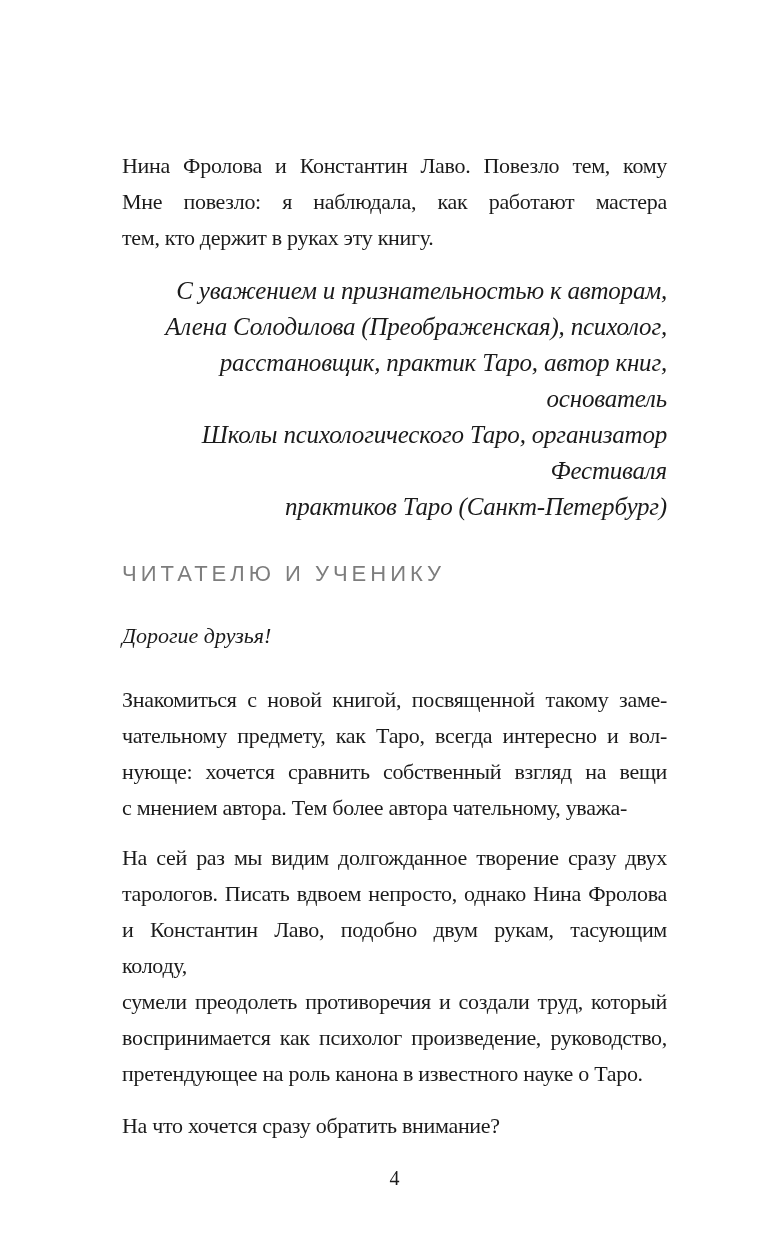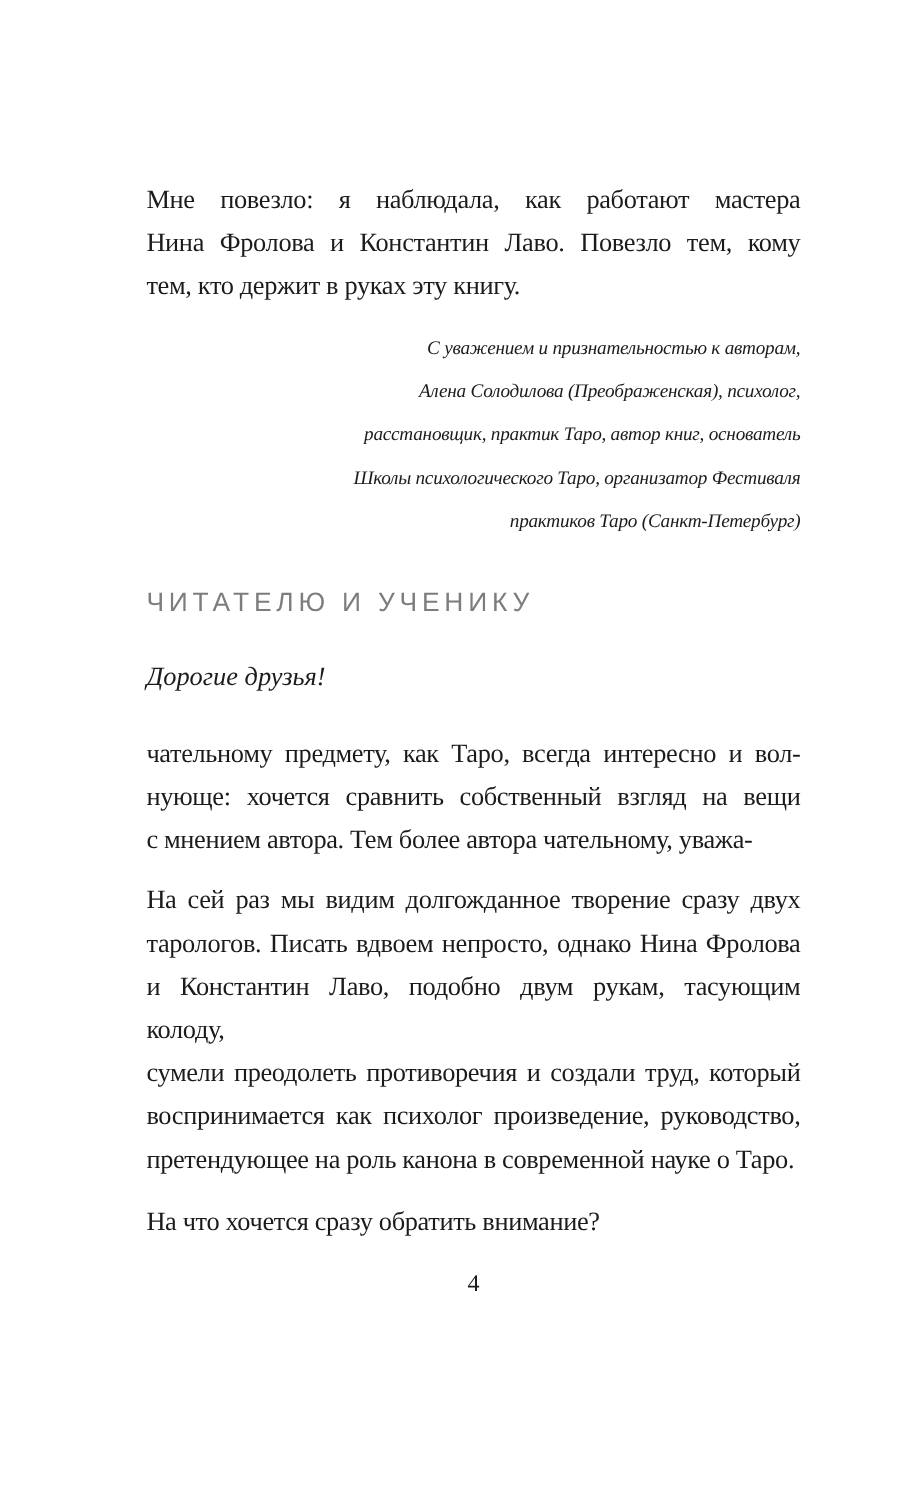--- a/index.html
+++ b/index.html
@@ -32,21 +32,21 @@
   .justified .line {
     text-align: justify;
     text-align-last: justify;
   }
   .justified .line:last-child {
     text-align-last: left;
   }
   .dedication {
     margin-top: 17px;
     font-style: italic;
-    font-size: 16px;
+    font-size: 25px;
     line-height: 36px;
     text-align: right;
     letter-spacing: -0.2px;
   }
   .heading {
     margin-top: 35px;
     font-family: "Liberation Sans", "DejaVu Sans", sans-serif;
     font-weight: 300;
     font-size: 22px;
     line-height: 28px;
@@ -78,50 +78,51 @@
     color: var(--body-text);
   }
 </style>
 </head>
 <body>
 
 <div class="page">
   <main class="content">
 
     <div class="para justified">
+        <div class="line">Нина Фролова и Константин Лаво. Повезло тем, кому</div>
         <div class="line">Мне повезло: я наблюдала, как работают мастера</div>
-        <div class="line">Нина Фролова и Константин Лаво. Повезло тем, кому</div>
         <div class="line">тем, кто держит в руках эту книгу.</div>
       </div>
 
     <div class="dedication">
         <div class="line">С уважением и признательностью к авторам,</div>
         <div class="line">Алена Солодилова (Преображенская), психолог,</div>
         <div class="line">расстановщик, практик Таро, автор книг, основатель</div>
         <div class="line">Школы психологического Таро, организатор Фестиваля</div>
         <div class="line">практиков Таро (Санкт-Петербург)</div>
       </div>
 
     <h1 class="heading">ЧИТАТЕЛЮ И УЧЕНИКУ</h1>
 
     <p class="salutation">Дорогие друзья!</p>
 
     <div class="para justified body-para-1">
+        <div class="line">Знакомиться с новой книгой, посвященной такому заме-</div>
         <div class="line">чательному предмету, как Таро, всегда интересно и вол-</div>
         <div class="line">нующе: хочется сравнить собственный взгляд на вещи</div>
         <div class="line">с мнением автора. Тем более автора чательному, уважа-</div>
       </div>
 
     <div class="para justified body-para-2">
         <div class="line">На сей раз мы видим долгожданное творение сразу двух</div>
         <div class="line">тарологов. Писать вдвоем непросто, однако Нина Фролова</div>
         <div class="line">и Константин Лаво, подобно двум рукам, тасующим колоду,</div>
         <div class="line">сумели преодолеть противоречия и создали труд, который</div>
         <div class="line">воспринимается как психолог произведение, руководство,</div>
-        <div class="line">претендующее на роль канона в современной науке о Таро.</div>
+        <div class="line">претендующее на роль канона в известного науке о Таро.</div>
       </div>
 
     <p class="closing-question">На что хочется сразу обратить внимание?</p>
   </main>
 
   <footer class="footer">
     <span class="page-number">4</span>
   </footer>
 </div>
 

